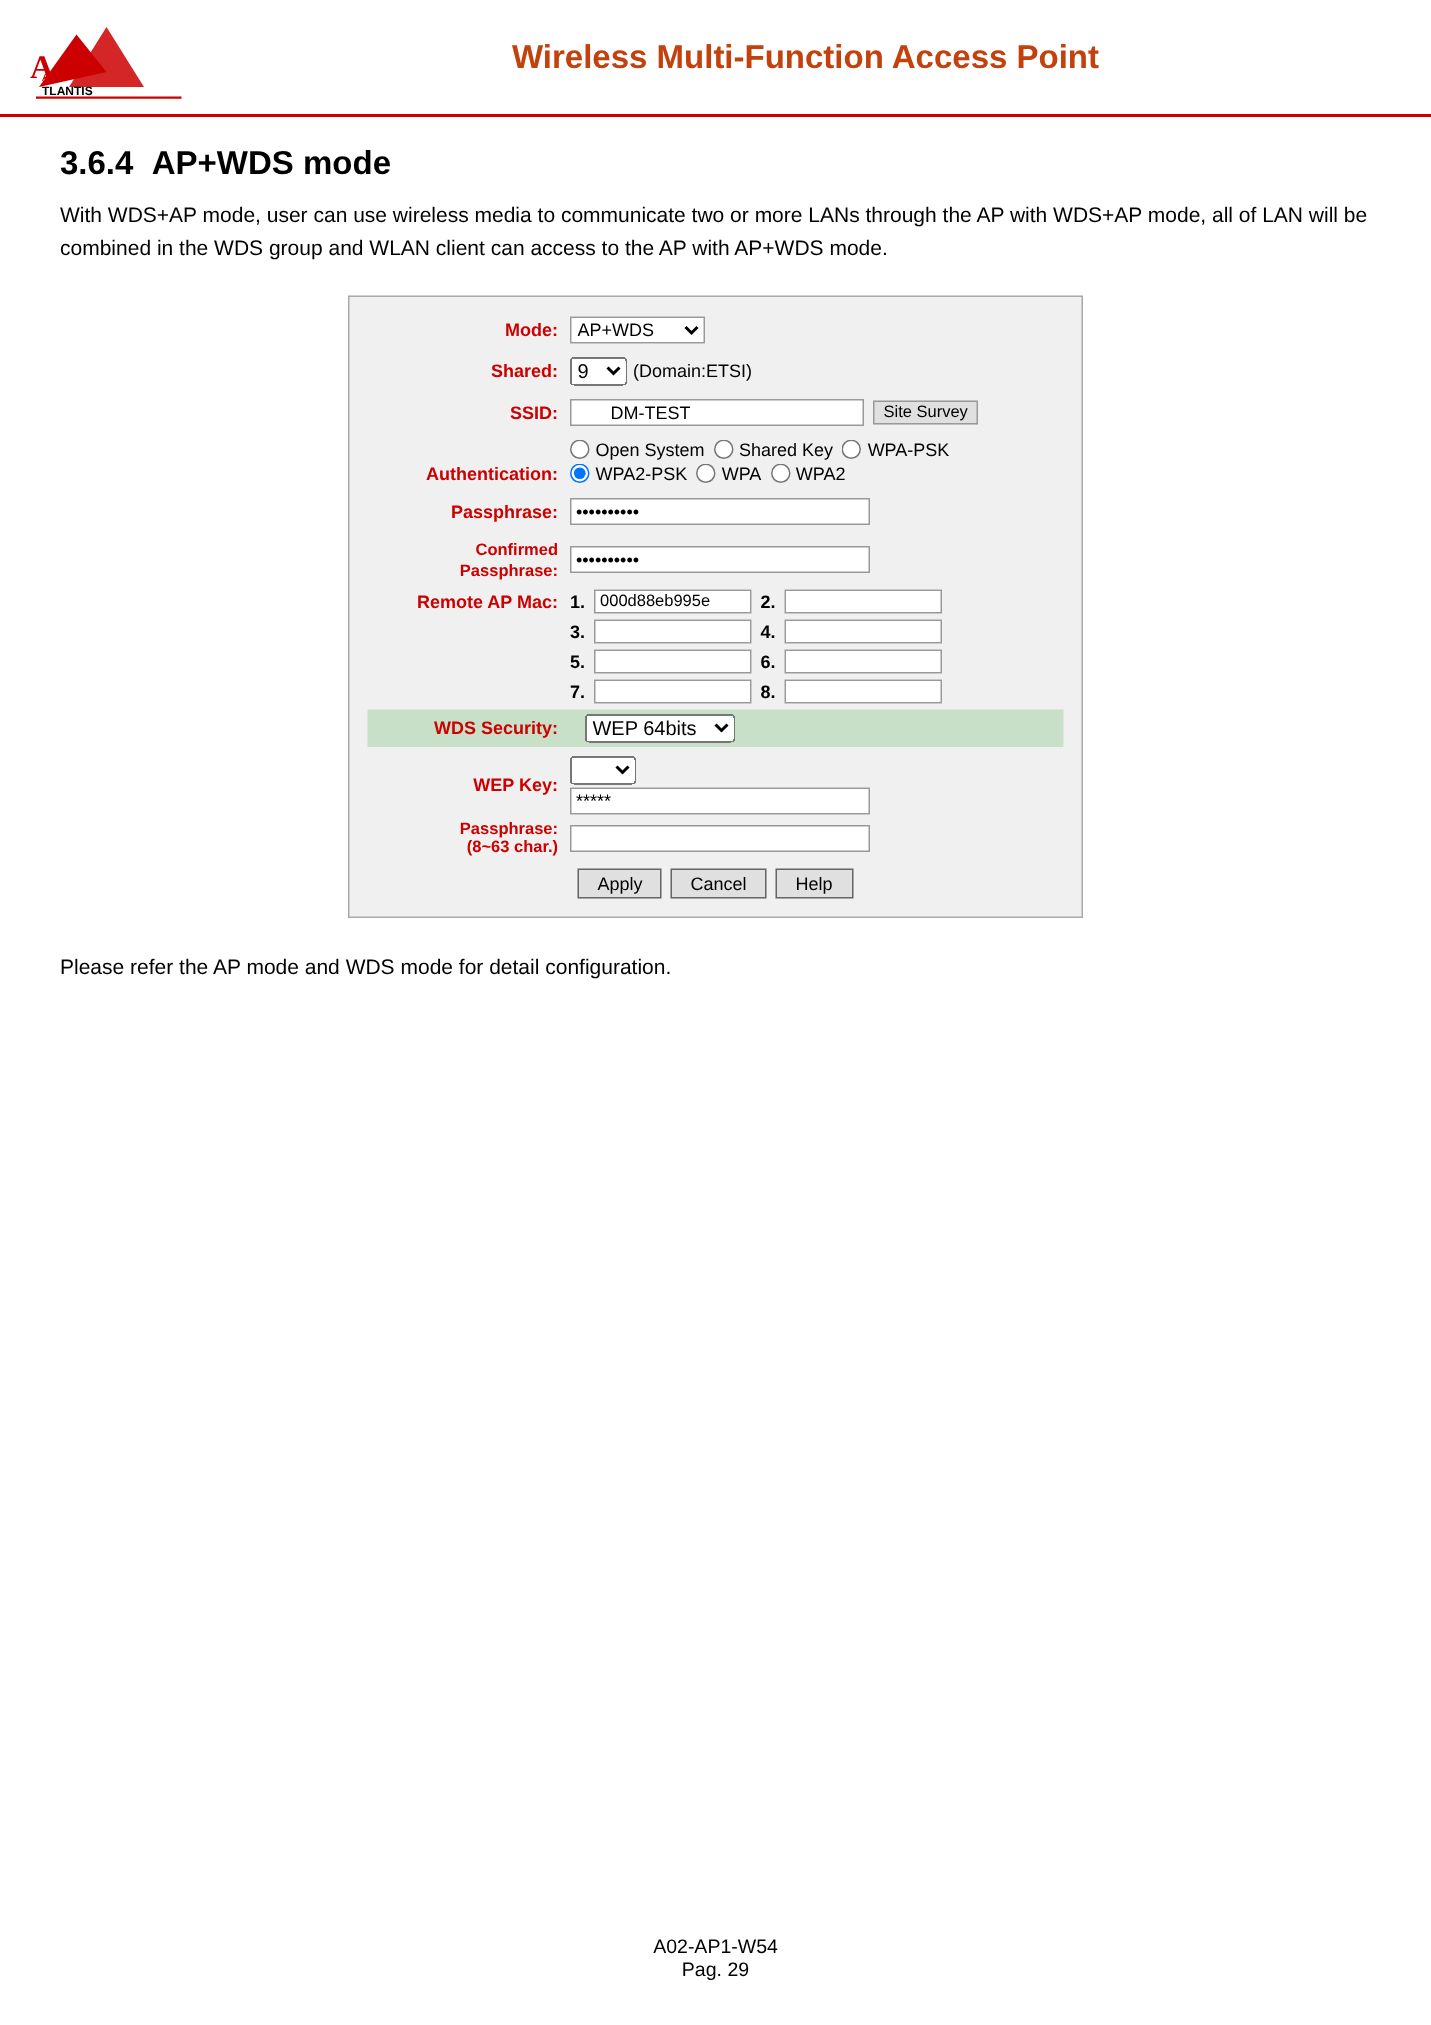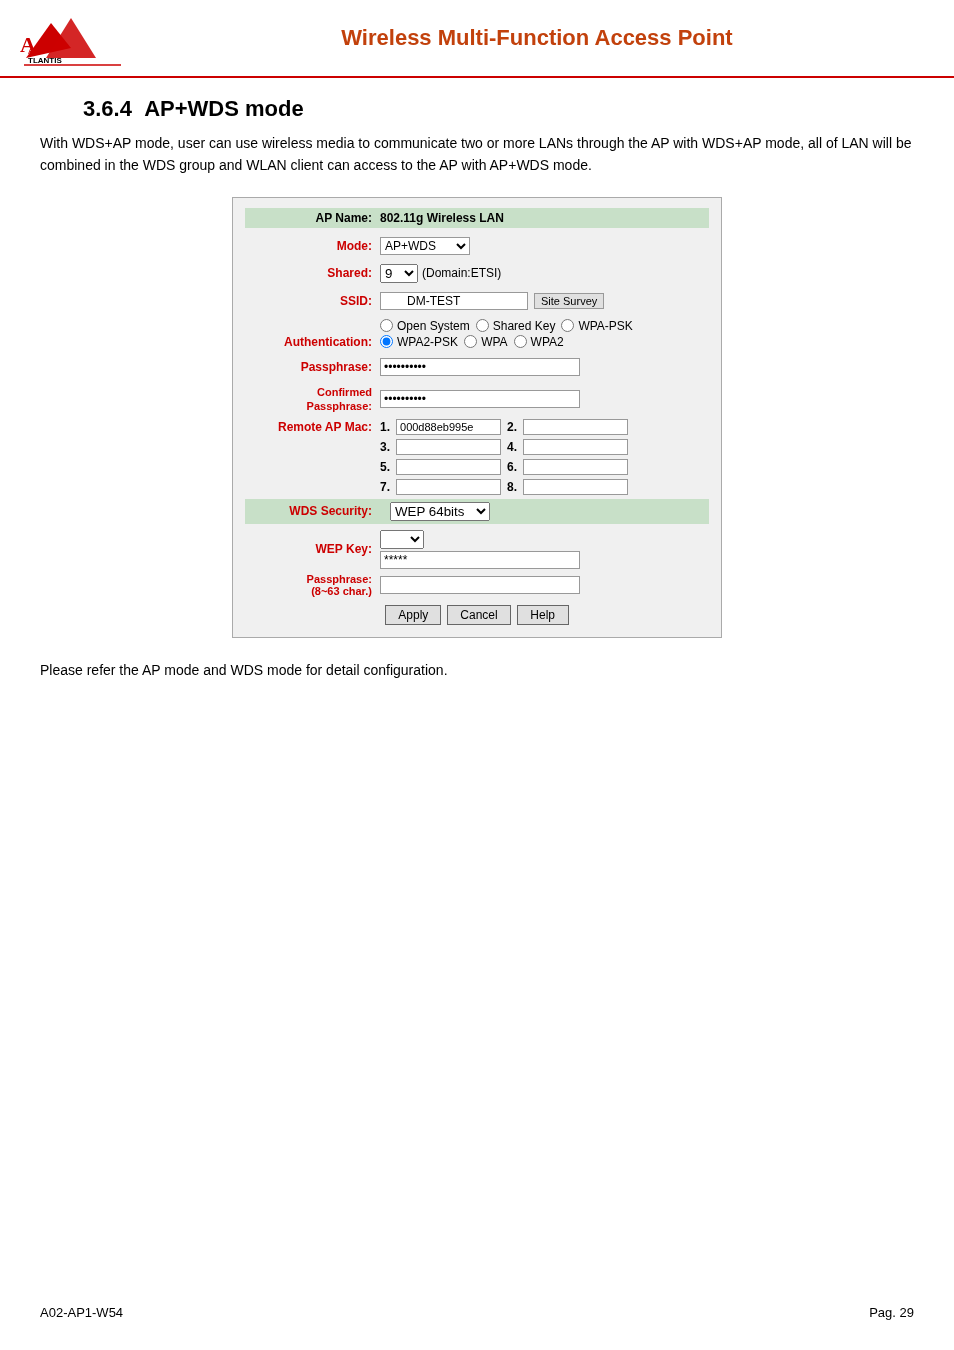--- a/index.html
+++ b/index.html
@@ -42,21 +42,20 @@
     
     .content {
       padding: 18px 40px 30px 40px;
     }
 
     .section-title {
       font-size: 22px;
       font-weight: bold;
       color: #000;
       margin-bottom: 10px;
-      margin-left: 43px;
     }
 
     .description {
       font-size: 14px;
       line-height: 1.6;
       margin-bottom: 20px;
       color: #000;
     }
 
     
@@ -254,20 +253,21 @@
       display: flex;
       justify-content: space-between;
       align-items: center;
       padding: 10px 40px;
       font-size: 13px;
       color: #000;
       position: absolute;
       bottom: 20px;
       left: 0;
       right: 0;
+      flex-direction: column;
     }
 
     .note-text {
       font-size: 14px;
       margin-top: 10px;
       color: #000;
     }
 
     
     .pass-input {
@@ -350,24 +350,20 @@
   <div class="content">
 
     <div class="section-title">
       <span>3.6.4</span>&nbsp;&nbsp;<span>AP+WDS mode</span>
     </div>
 
     <p class="description">With WDS+AP mode, user can use wireless media to communicate two or more LANs through the AP with WDS+AP mode, all of LAN will be combined in the WDS group and WLAN client can access to the AP with AP+WDS mode.</p>
 
     <div class="form-panel">
 
-      <div class="apname-row">
-        <div class="apname-label">AP Name:</div>
-        <div class="apname-value">802.11g Wireless LAN</div>
-      </div>
 
       <div class="form-row">
         <div class="form-label">Mode:</div>
         <select style="width:90px;">
           <option>AP</option>
           <option>WDS</option>
           <option selected="">AP+WDS</option>
           <option>Client</option>
         </select>
       </div>
@@ -376,21 +372,21 @@
         <div class="channel-label">Shared:</div>
         <select style="width:38px;">
           <option>9</option>
         </select>
         <span style="font-size:12px; margin-left:4px;">(Domain:ETSI)</span>
       </div>
 
       <div class="form-row">
         <div class="form-label">SSID:</div>
         <div class="ssid-row">
-          <input type="text" value="DM-TEST" style="width: 148px; padding-left: 26px;">
+          <input type="text" value="DM-TEST" style="width: 196px; padding-left: 26px;">
           <button class="site-survey-btn">Site Survey</button>
         </div>
       </div>
 
       <div class="auth-row">
         <div class="auth-label">Authentication:</div>
         <div class="auth-options">
           <label>
             <input type="radio" name="auth" style="">
             <span>Open System</span>

